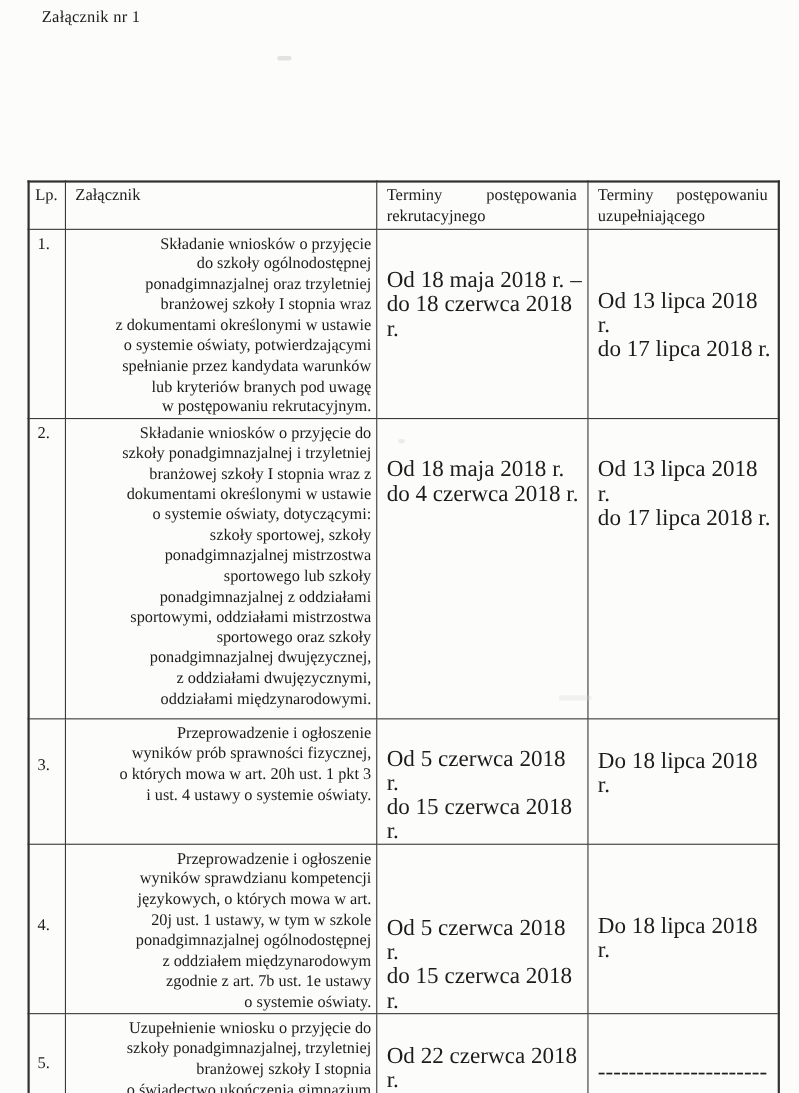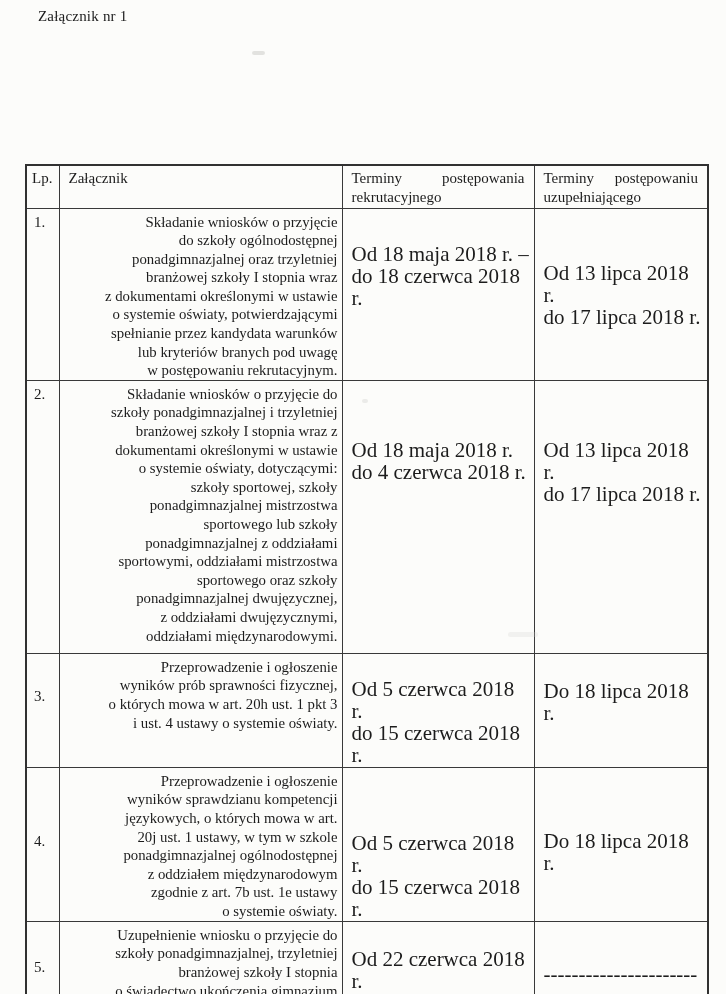--- a/index.html
+++ b/index.html
@@ -58,21 +58,21 @@
   }
   td.dt{
     padding-left:9px;padding-right:4px;
     white-space:pre-line;
     line-height:22px;
     font-size:21px;
   }
   
   .pt4{padding-top:4px;} .pt24{padding-top:24px;} .pt26{padding-top:26px;}
   .pt33{padding-top:33px;} .pt34{padding-top:34px;} .pt36{padding-top:36px;}
-  .pt41{padding-top:41px;} .pt53{padding-top:53px;} .pt58{padding-top:58px;}
+  .pt41{padding-top:41px;} .pt53{padding-top:53px;} .pt58{padding-top:34px;}
   .pt62{padding-top:62px;} .pt64{padding-top:64px;}
   
   .artifact{position:absolute;background:#cfcfcc;border-radius:3px;opacity:.6;}
   .a1{left:252px;top:51px;width:13px;height:4px;}
   .a2{left:362px;top:399px;width:6px;height:4px;opacity:.4;}
   .a3{left:508px;top:632px;width:30px;height:5px;opacity:.25;}
 </style>
 </head>
 <body>
 

